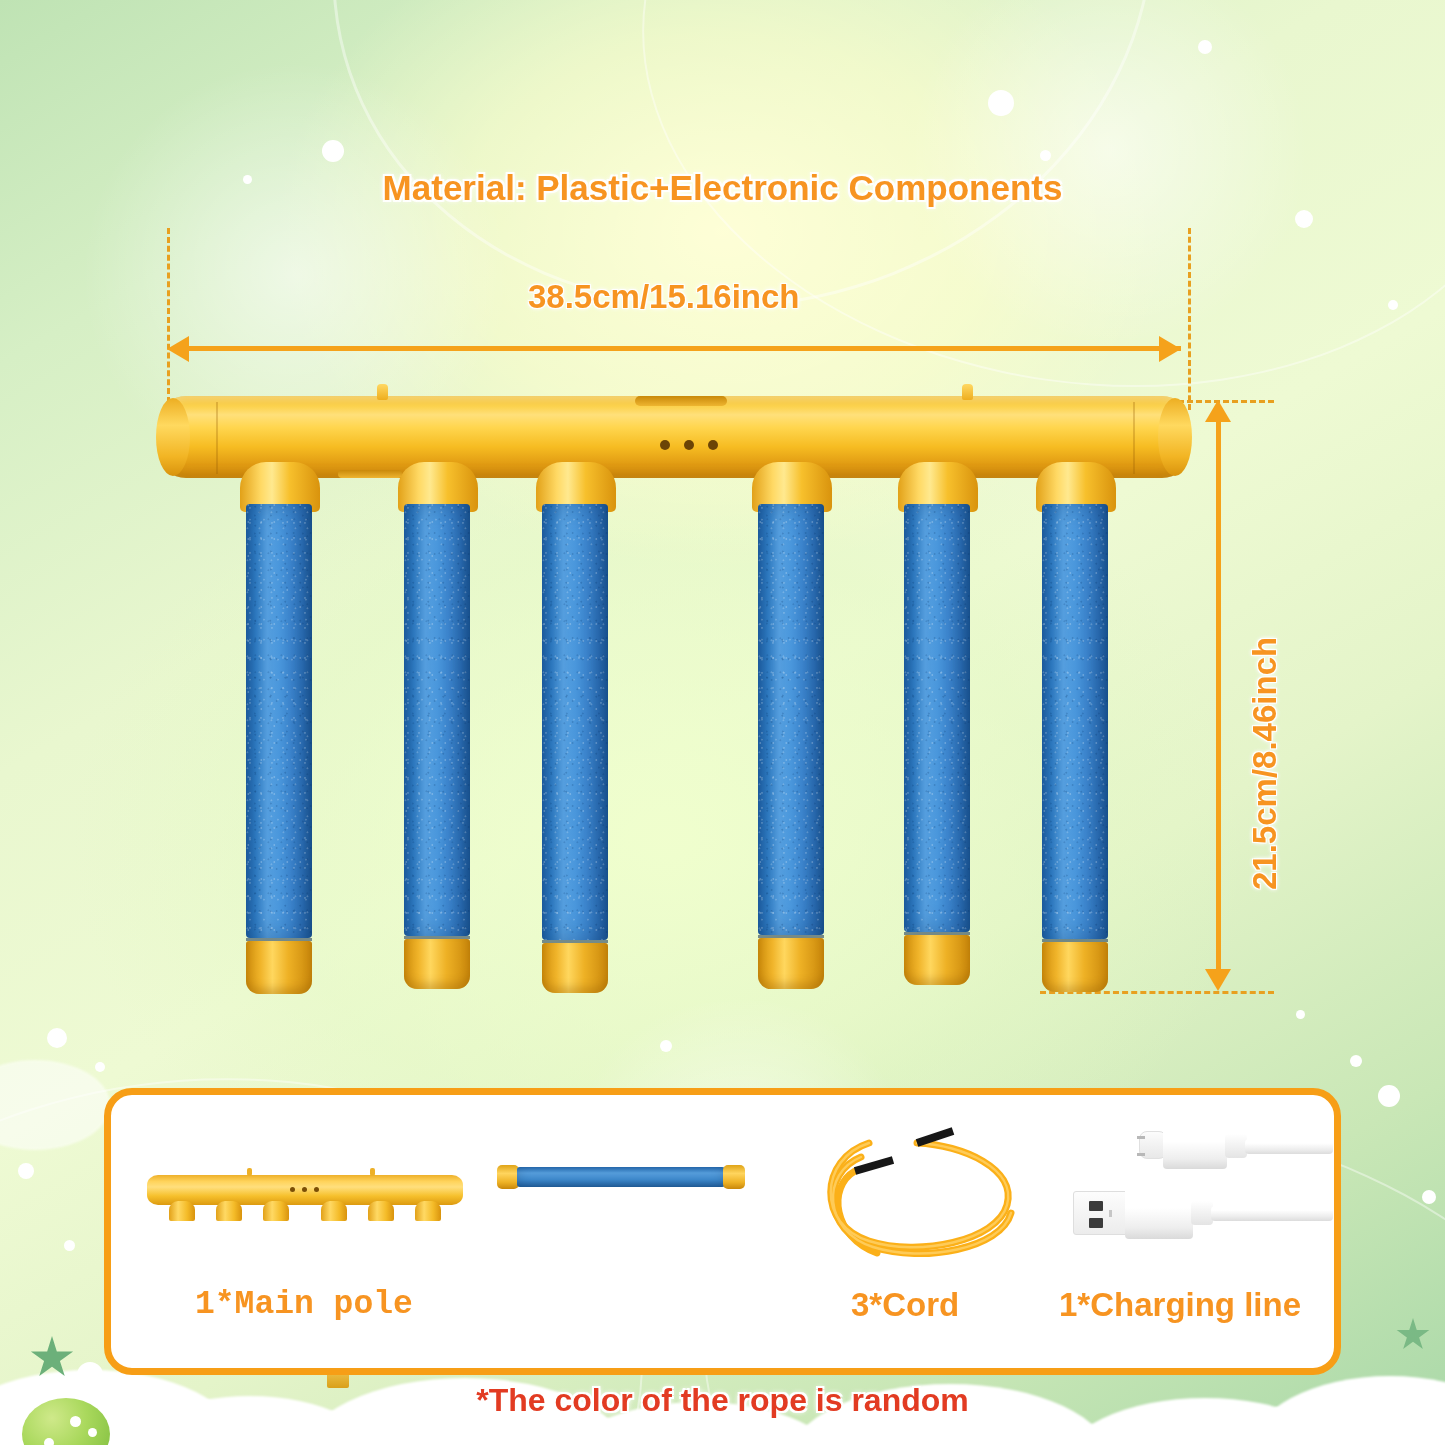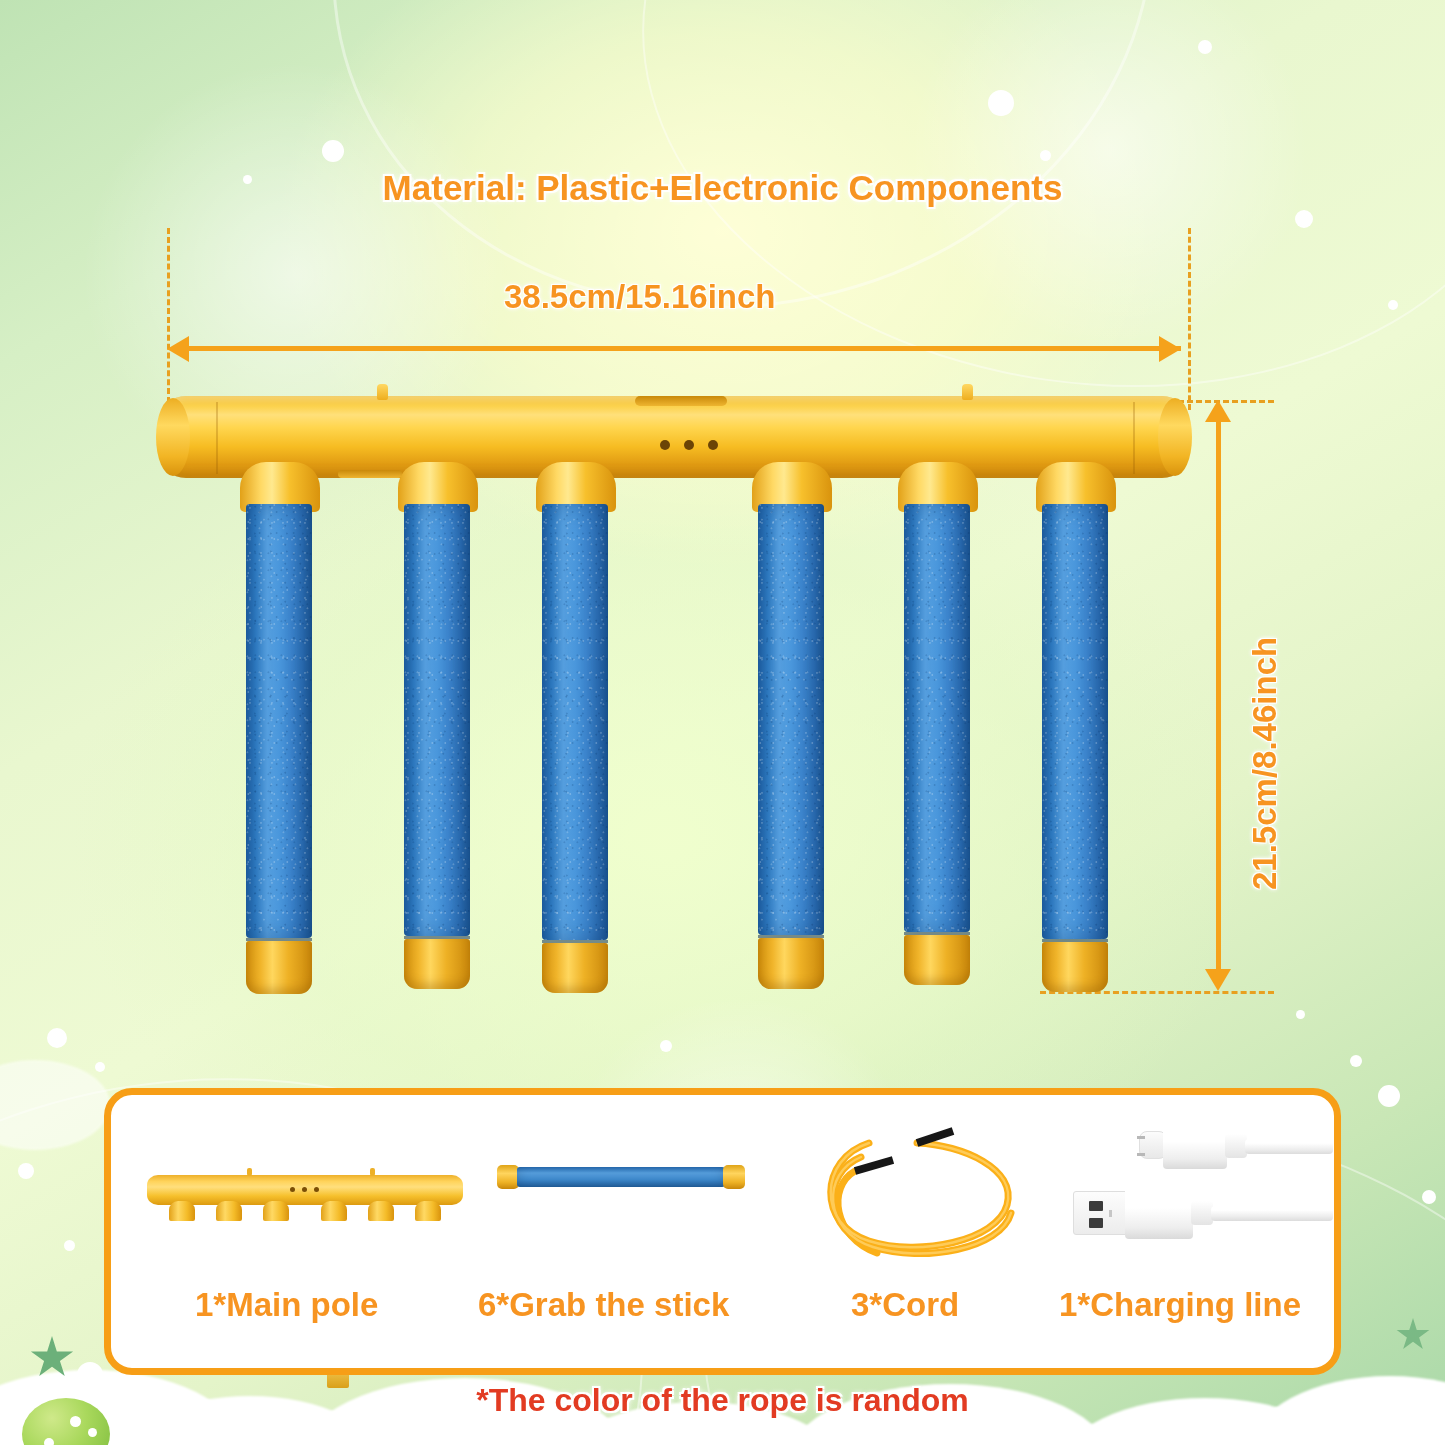--- a/index.html
+++ b/index.html
@@ -213,21 +213,21 @@
 
   <div>
 
     <div class="dashv" style="left:167px;top:228px;height:175px;"></div>
 
     <div class="dashv" style="left:1188px;top:228px;height:182px;"></div>
 
     <div class="arrline-h" style="left:175px;top:346px;width:1006px;"></div>
     <div class="arrow left" style="left:167px;top:336px;"></div>
     <div class="arrow right" style="left:1159px;top:336px;"></div>
-    <div class="dimlabel" style="left:504px;top:278px;text-align:center;">38.5cm/15.16inch</div>
+    <div class="dimlabel" style="left:528px;top:278px;text-align:center;">38.5cm/15.16inch</div>
 
     <div class="dashh" style="left:1142px;top:400px;width:132px;"></div>
 
     <div class="dashh" style="left:1040px;top:991px;width:234px;"></div>
 
     <div class="arrline-v" style="left:1216px;top:408px;height:576px;"></div>
     <div class="arrow up" style="left:1205px;top:400px;"></div>
     <div class="arrow down" style="left:1205px;top:969px;"></div>
     <div class="dimlabel vert" style="left:1284px;top:852px;">21.5cm/8.46inch</div>
   </div>
@@ -351,21 +351,20 @@
       <div class="usb-tip" style="left:22px;top:70px;width:56px;height:44px;border-radius:3px;
            background:linear-gradient(to bottom,#fdfdfd,#ececec);border:1px solid #dedede;box-sizing:border-box;"></div>
       <div class="usb-pin" style="left:38px;top:80px;width:14px;height:10px;"></div>
       <div class="usb-pin" style="left:38px;top:97px;width:14px;height:10px;"></div>
       <div style="position:absolute;left:58px;top:89px;width:3px;height:7px;background:#c6c6c6;"></div>
       <div class="usb-body" style="left:74px;top:66px;width:68px;height:52px;"></div>
       <div class="usb-strain" style="left:140px;top:80px;width:22px;height:24px;"></div>
       <div class="usb-cable" style="left:160px;top:85px;width:122px;height:15px;"></div>
     </div>
 
-    <div class="acc-label" style="left:84px;top:191px;">1*Main pole</div>
-    <div class="acc-label" style="left:367px;top:191px;">6*Grab the stick</div>
+    <div class="acc-label" style="left:84px;top:191px;font-family:Liberation Mono, monospace;">1*Main pole</div>
     <div class="acc-label" style="left:740px;top:191px;">3*Cord</div>
     <div class="acc-label" style="left:948px;top:191px;">1*Charging line</div>
   </div>
 
   <div class="footnote">*The color of the rope is random</div>
 
 </div>
 
 </body></html>

